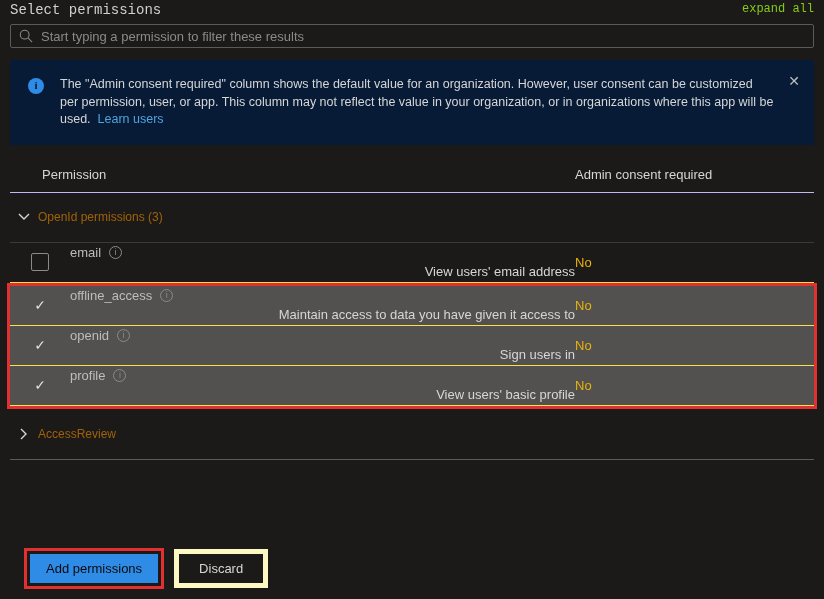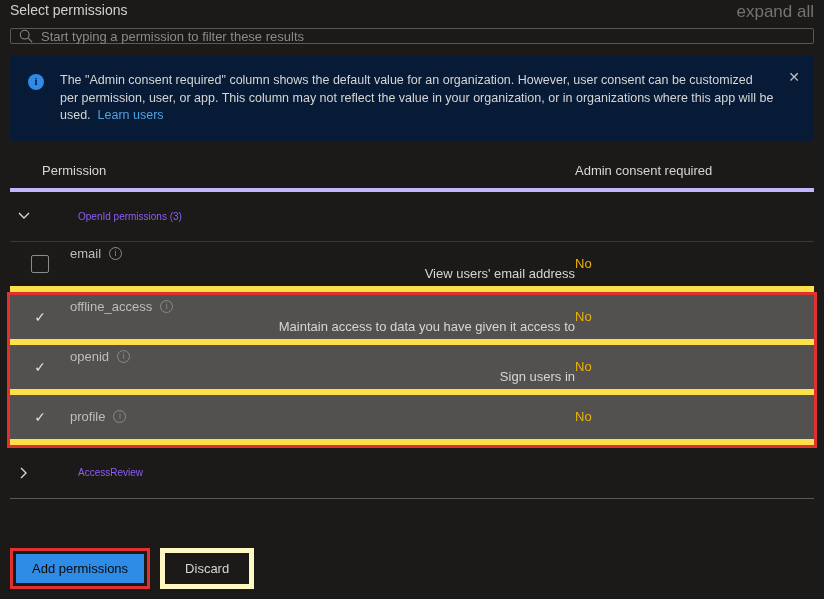--- a/index.html
+++ b/index.html
@@ -12,28 +12,28 @@
     height: 599px;
     overflow: hidden;
     padding: 0 10px;
   }
   .header-row {
     display: flex;
     justify-content: space-between;
     align-items: flex-start;
     padding: 2px 0 6px 0;
   }
-  .title { font-size: 14px; color: #d0d0d0; }
-  .expand-all { color: #737373; font-size: 17px; cursor: pointer; }
+  .title { font-size: 14px; color: #d0d0d0; font-family: Liberation Mono, monospace; }
+  .expand-all { color: #84cc16; font-size: 12px; cursor: pointer; font-family: Liberation Mono, monospace; }
   .search-box {
     display: flex;
     align-items: center;
     border: 1px solid #5a5a5a;
     border-radius: 2px;
-    height: 16px;
+    height: 24px;
     padding: 0 8px;
     background: #1b1a19;
   }
   .search-box svg { flex-shrink: 0; }
   .search-input {
     flex: 1;
     background: transparent;
     border: none;
     outline: none;
     color: #bbb;
@@ -66,38 +66,38 @@
     position: absolute;
     right: 14px; top: 12px;
     color: #bfbfbf;
     font-size: 14px;
     cursor: pointer;
   }
   .info-link { color: #4fa3e0; cursor: pointer; }
   .col-headers {
     display: flex;
     padding: 22px 0 10px 0;
-    border-bottom: 4px solid #c4b5fd;
+    border-bottom: 1px solid #c4b5fd;
   }
   .col-perm { flex: 0 0 565px; padding-left: 32px; color: #d6d6d6; }
   .col-admin { flex: 1; color: #d6d6d6; }
   .group-row {
     display: flex;
     align-items: center;
     height: 50px;
     border-bottom: 1px solid #3a3a3a;
     cursor: pointer;
   }
   .group-chev { width: 28px; display:flex; justify-content:center; }
-  .group-label { font-size: 10px; color: #8b5cf6; margin-left: 40px; }
+  .group-label { font-size: 12px; color: #a16207; }
   .perm-row {
     display: flex;
     align-items: center;
-    height: 50px;
-    border-bottom: 6px solid #fde047;
+    height: 40px;
+    border-bottom: 1px solid #fde047;
   }
   .perm-row.sel { background: #525150; }
   .check-cell {
     width: 60px;
     display:flex;
     justify-content:center;
     align-items:center;
   }
   .chk-empty {
     width:18px; height:18px;
@@ -121,23 +121,24 @@
     margin:0 -3px;
   }
   .bottom-hr {
     border:none;
     border-top:1px solid #5a5a5a;
     margin-top:0;
   }
   .button-bar {
     position:absolute;
     bottom:10px;
-    left:10px;
+    left:24px;
     display:flex;
     gap:10px;
+    align-items:center;
   }
   .btn-primary-wrap {
     border:3px solid #e03030;
     padding:3px;
   }
   .btn-primary {
     background:#2e8be6;
     color:#0a0a0a;
     border:none;
     padding:7px 16px;
@@ -236,20 +237,21 @@
 
   <div class="perm-row sel">
     <div class="check-cell">
         <span class="chk-mark">✓</span>
       </div>
     <div class="perm-body">
       <div class="perm-name-row">
         <span class="perm-name">profile</span>
         <span class="perm-info">i</span>
       </div>
+      <span class="perm-desc">View users' basic profile</span>
     </div>
     <div class="perm-admin">No</div>
   </div>
 
 </div>
 
 <div class="group-row" style="border-bottom:none;">
   <div class="group-chev">
     <svg width="12" height="12" viewBox="0 0 12 12">
         <path d="M3 1 L8 6 L3 11" stroke="#d6d6d6" stroke-width="1.4" fill="none"></path>

